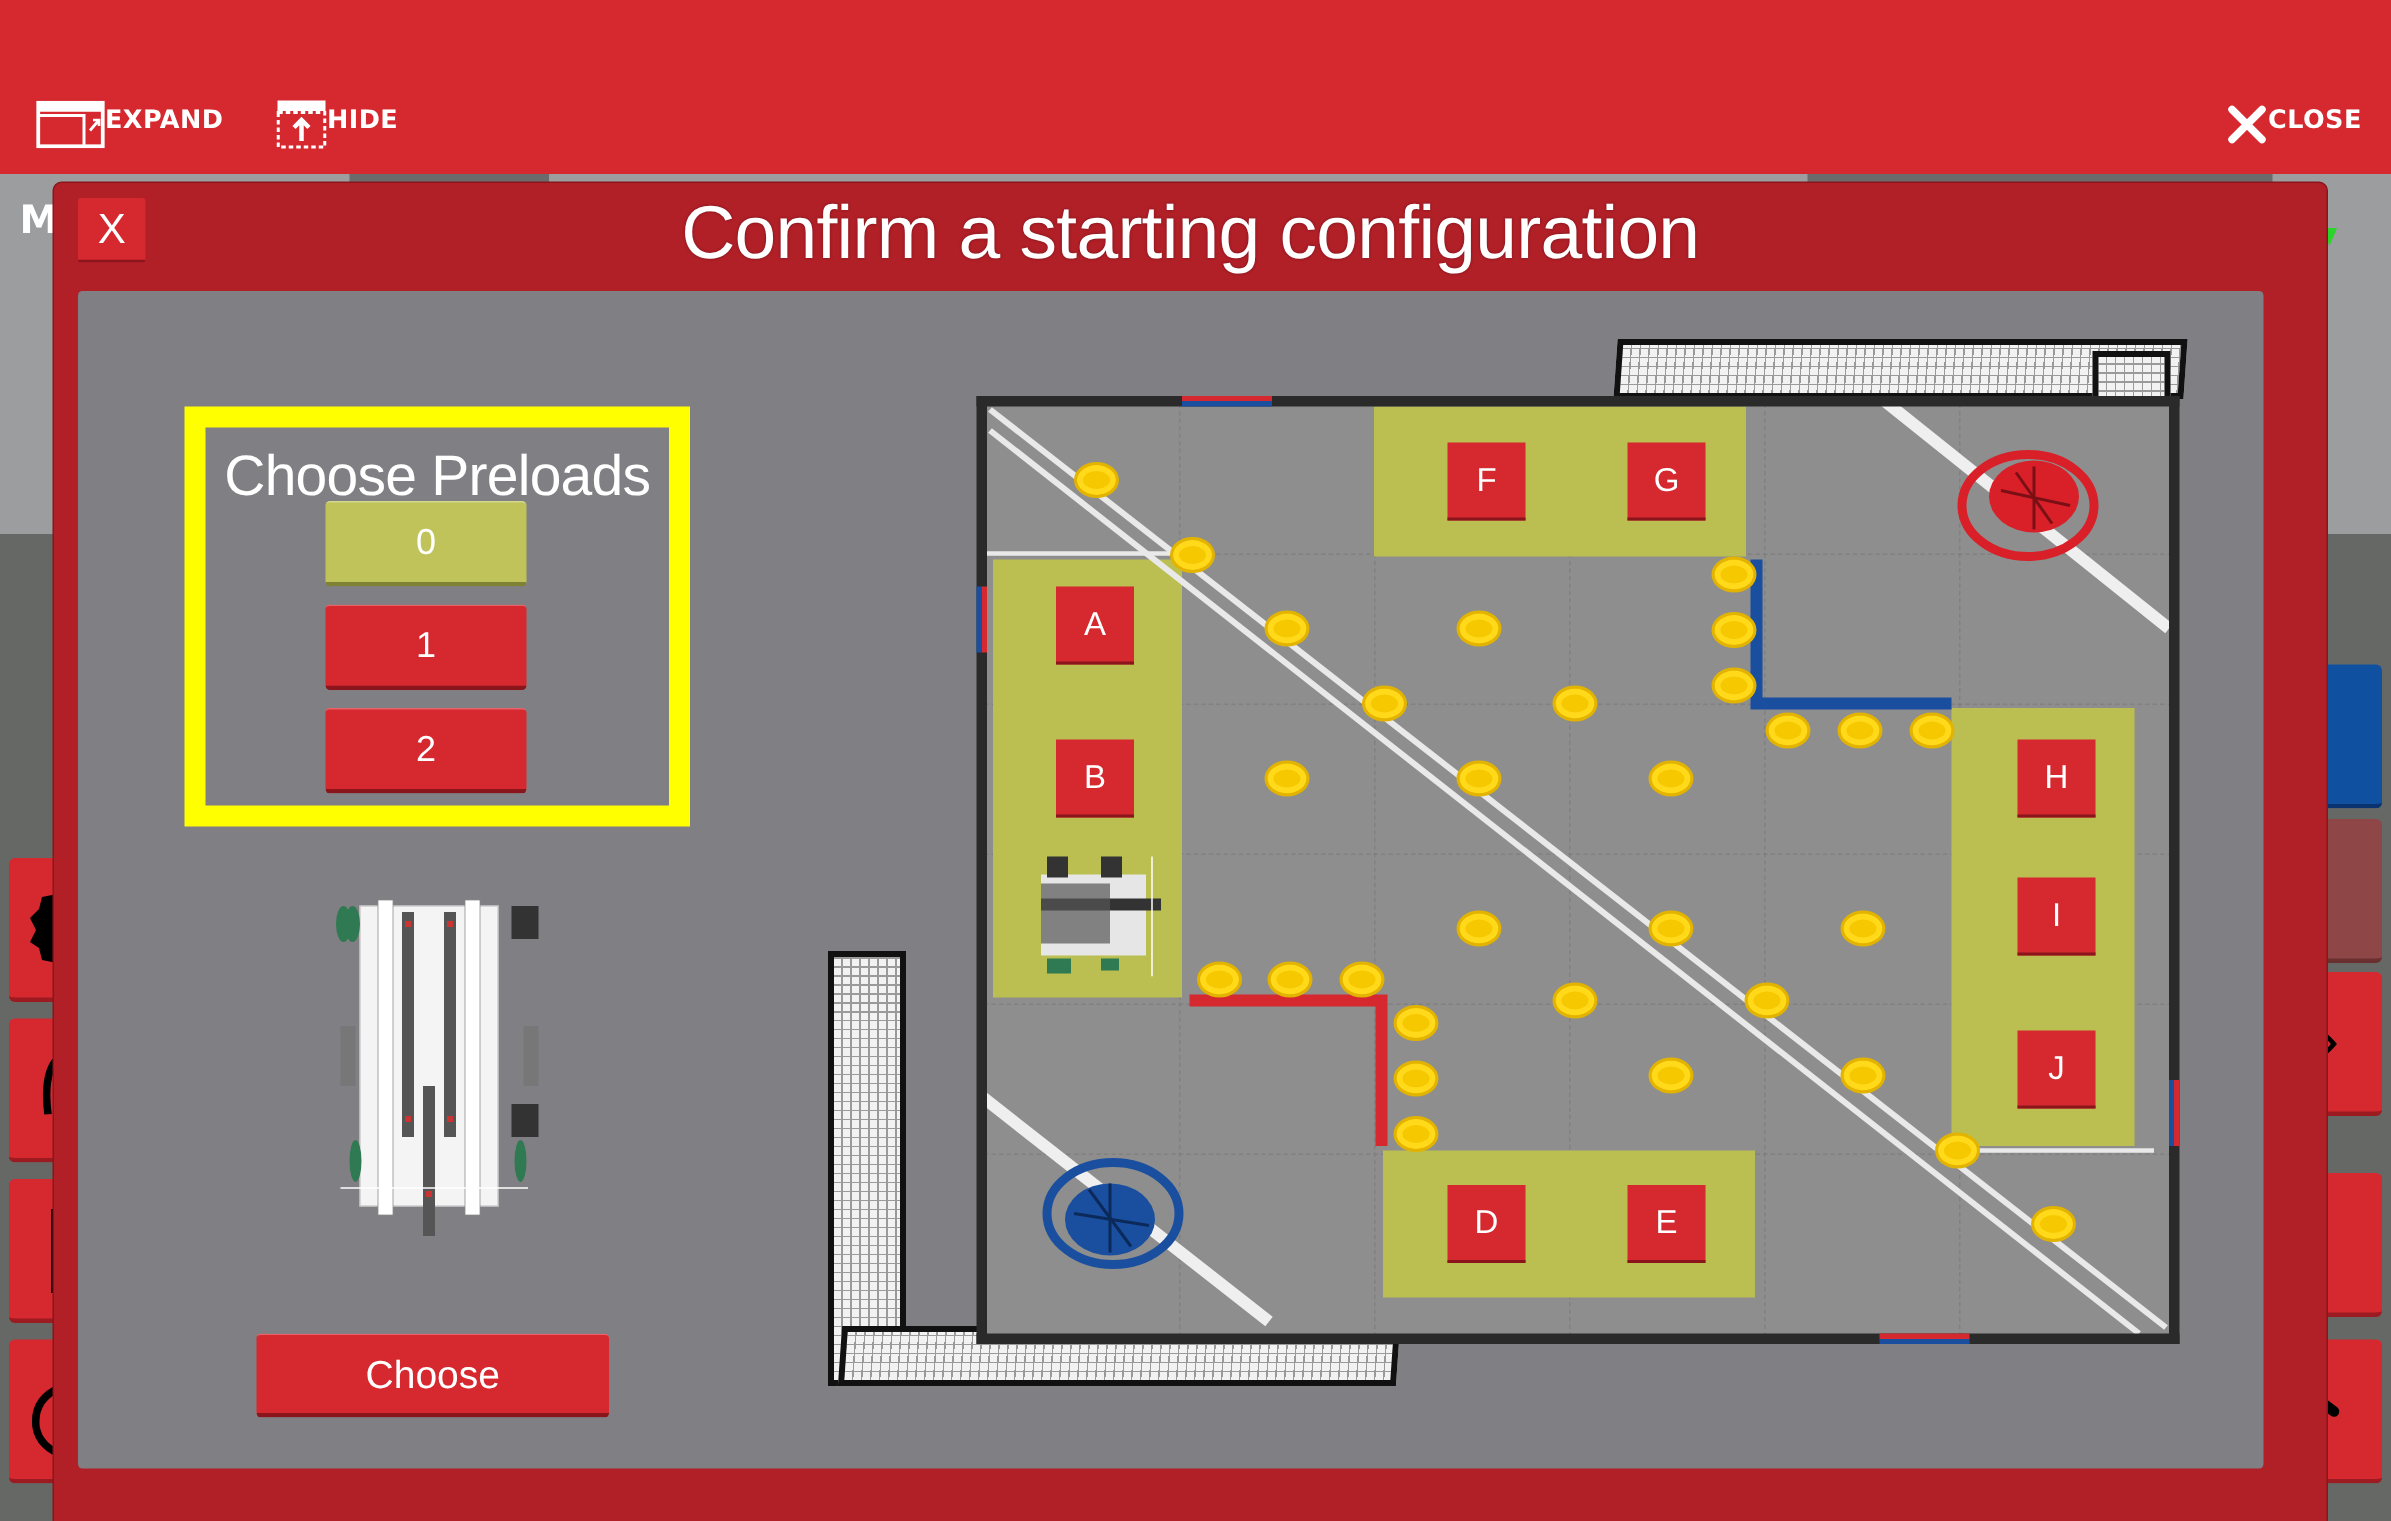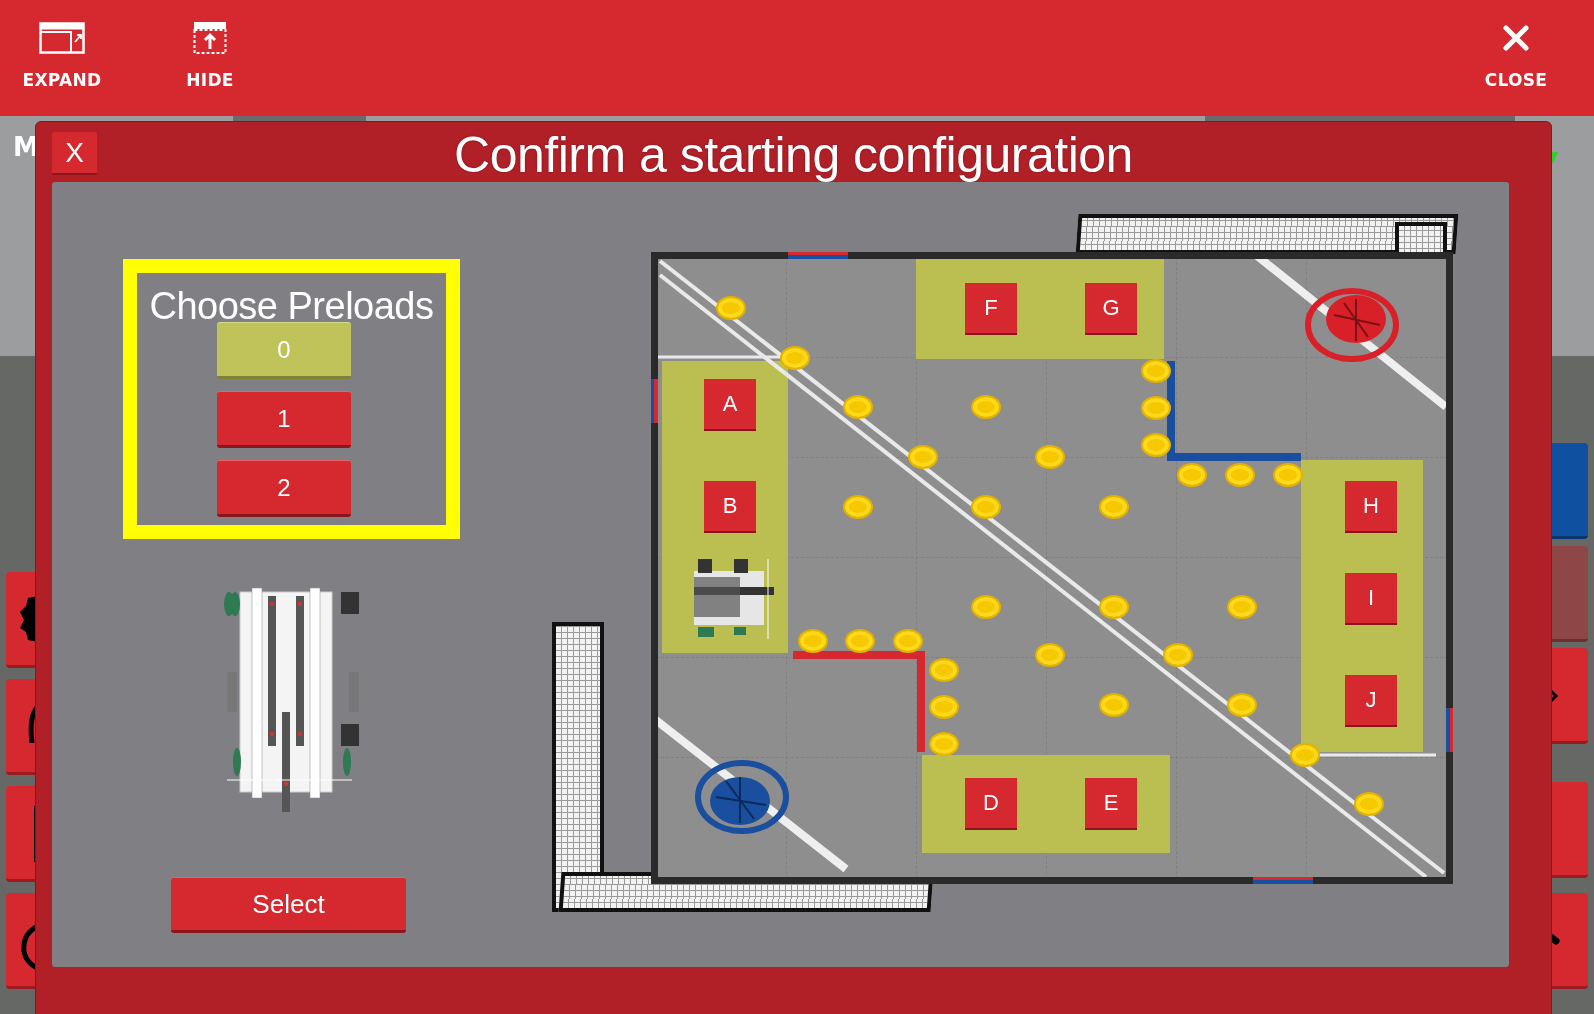--- a/index.html
+++ b/index.html
@@ -12,29 +12,29 @@
   .bg-letter { position: absolute; color: #fff; font-weight: bold; font-size: 26px; font-family: "DejaVu Sans", sans-serif; }
   .bg-green { position: absolute; left: 1548px; top: 152px; width: 0; height: 0; border-left: 5px solid transparent; border-right: 5px solid transparent; border-top: 12px solid #2bd42b; }
 
   .side-btn { position: absolute; width: 60px; height: 96px; background: #d6282f; border-radius: 4px; border-bottom: 3px solid #9b1b20; overflow: hidden; }
   .side-btn.blue { background: #1050a0; border-bottom-color: #0a3370; }
   .side-btn.muted { background: #8e4646; border-bottom-color: #6a3030; }
   .side-btn svg { position: absolute; }
 
   
   .topbar { position: absolute; left: 0; top: 0; width: 1594px; height: 116px; background: #d6282f; }
-  .tb-btn { position: absolute; top: 0; height: 145px; display: flex; flex-direction: column; align-items: center; justify-content: flex-start; color: #fff; cursor: pointer; }
+  .tb-btn { position: absolute; top: 0; height: 145px; display: flex; flex-direction: row; align-items: center; justify-content: flex-start; color: #fff; cursor: pointer; }
   .tb-btn .icon { margin-top: 20px; height: 36px; display: flex; align-items: center; justify-content: center; }
   .tb-btn .label { margin-top: 14px; font-family: "DejaVu Sans", sans-serif; font-weight: bold; font-size: 17px; letter-spacing: 0.3px; }
 
   
   .modal { position: absolute; left: 35px; top: 121px; width: 1517px; height: 900px; background: #b11f27; border-radius: 6px 6px 0 0; border: 1px solid #8a161c; }
   .modal-close { position: absolute; left: 16px; top: 10px; width: 45px; height: 43px; background: #d6282f; border-radius: 2px; border-bottom: 2px solid #8a161c; color: #fff; font-size: 28px; display: flex; align-items: center; justify-content: center; cursor: pointer; }
   .modal-title { position: absolute; left: 0; right: 0; top: 4px; text-align: center; color: #fff; font-size: 50px; letter-spacing: -0.5px; text-shadow: 0 0 2px rgba(0,0,0,0.35); }
-  .modal-body { position: absolute; left: 16px; top: 60px; width: 1457px; height: 785px; background: #807f84; border-radius: 3px; }
+  .modal-body { position: absolute; left: 16px; top: 72px; width: 1457px; height: 785px; background: #807f84; border-radius: 3px; }
 
   .preload-box { position: absolute; left: 71px; top: 77px; width: 337px; height: 280px; border: 14px solid #ffff00; background: #807f84; }
   .preload-title { position: absolute; left: 0; right: 0; top: 12px; text-align: center; color: #fff; font-size: 38px; letter-spacing: -0.5px; }
   .pl-btn { position: absolute; left: 80px; width: 134px; height: 57px; border-radius: 3px; color: #fff; font-size: 24px; display: flex; align-items: center; justify-content: center; cursor: pointer; }
   .pl-btn.red { background: #d6282f; border-bottom: 3px solid #8a161c; border-top: 1px solid #e76368; }
   .pl-btn.sel { background: #bfc35a; border-bottom: 3px solid #7f8234; border-top: 1px solid #d4d88a; }
 
   .robot-preview { position: absolute; left: 160px; top: 400px; width: 150px; height: 230px; }
 
   .confirm-btn { position: absolute; left: 119px; top: 695px; width: 235px; height: 56px; background: #d6282f; border-radius: 3px; border-bottom: 3px solid #8a161c; border-top: 1px solid #e76368; color: #fff; font-size: 26px; display: flex; align-items: center; justify-content: center; cursor: pointer; }
@@ -177,21 +177,21 @@
           <ellipse cx="23" cy="22" rx="5" ry="12" fill="#2f7a52"></ellipse>
         <ellipse cx="25" cy="180" rx="4" ry="14" fill="#2f7a52"></ellipse>
           <ellipse cx="135" cy="180" rx="4" ry="14" fill="#2f7a52"></ellipse>
         <rect x="129" y="10" width="18" height="22" fill="#333"></rect>
           <rect x="129" y="142" width="18" height="22" fill="#333"></rect>
         <rect x="15" y="90" width="10" height="40" fill="#777"></rect>
           <rect x="137" y="90" width="10" height="40" fill="#777"></rect>
         <line x1="15" y1="198" x2="140" y2="198" stroke="#fff" stroke-width="1"></line>
       </svg>
 
-      <div class="confirm-btn">Select</div>
+      <div class="confirm-btn">Choose</div>
 
       <div class="field-wrap">
 
         <div class="goal-net" style="left:527px;top:2px;width:380px;height:40px;transform:skewX(-4deg);"></div>
         <div class="goal-net" style="left:845px;top:10px;width:52px;height:288px;"></div>
         <div class="goal-net" style="left:2px;top:410px;width:52px;height:290px;"></div>
         <div class="goal-net" style="left:10px;top:660px;width:372px;height:40px;transform:skewX(-4deg);"></div>
 
         <div class="field-floor">
           <div class="tile-line-v" style="left:130px"></div>

